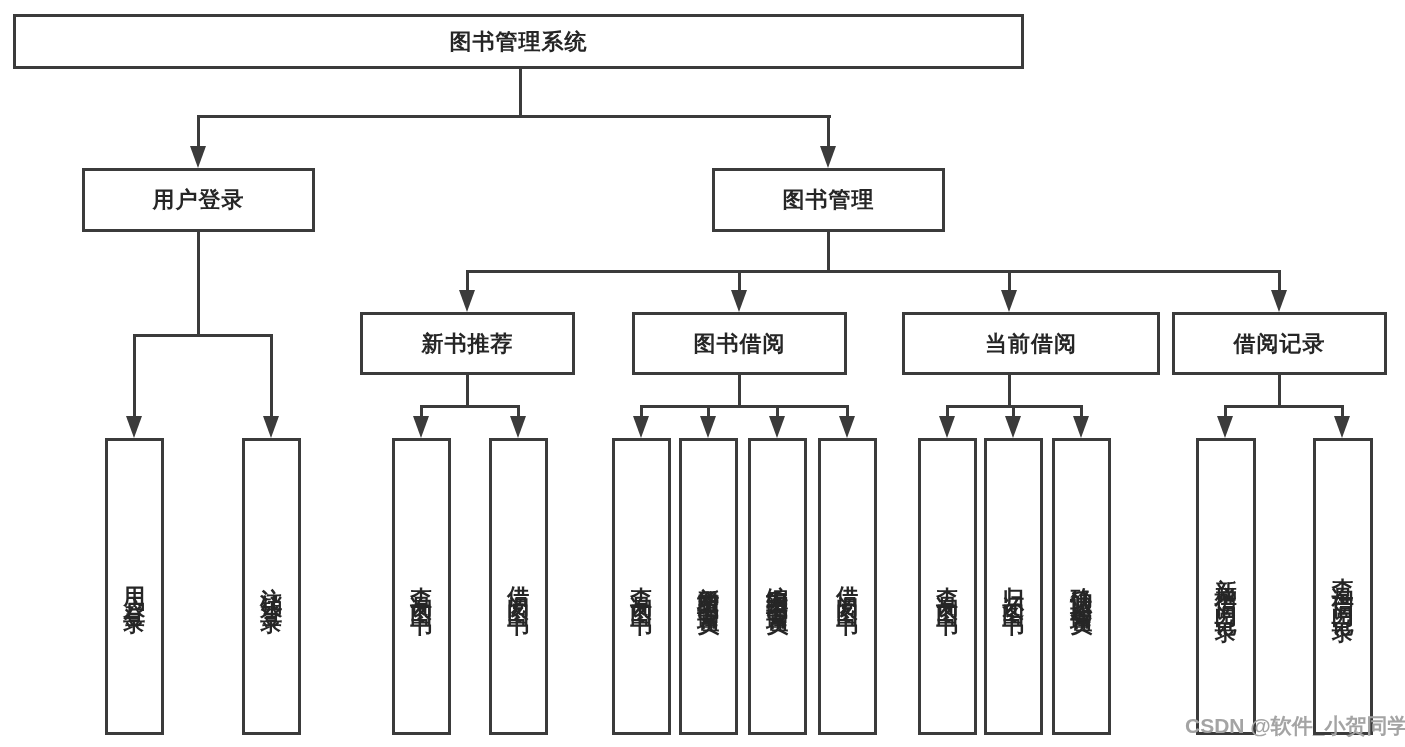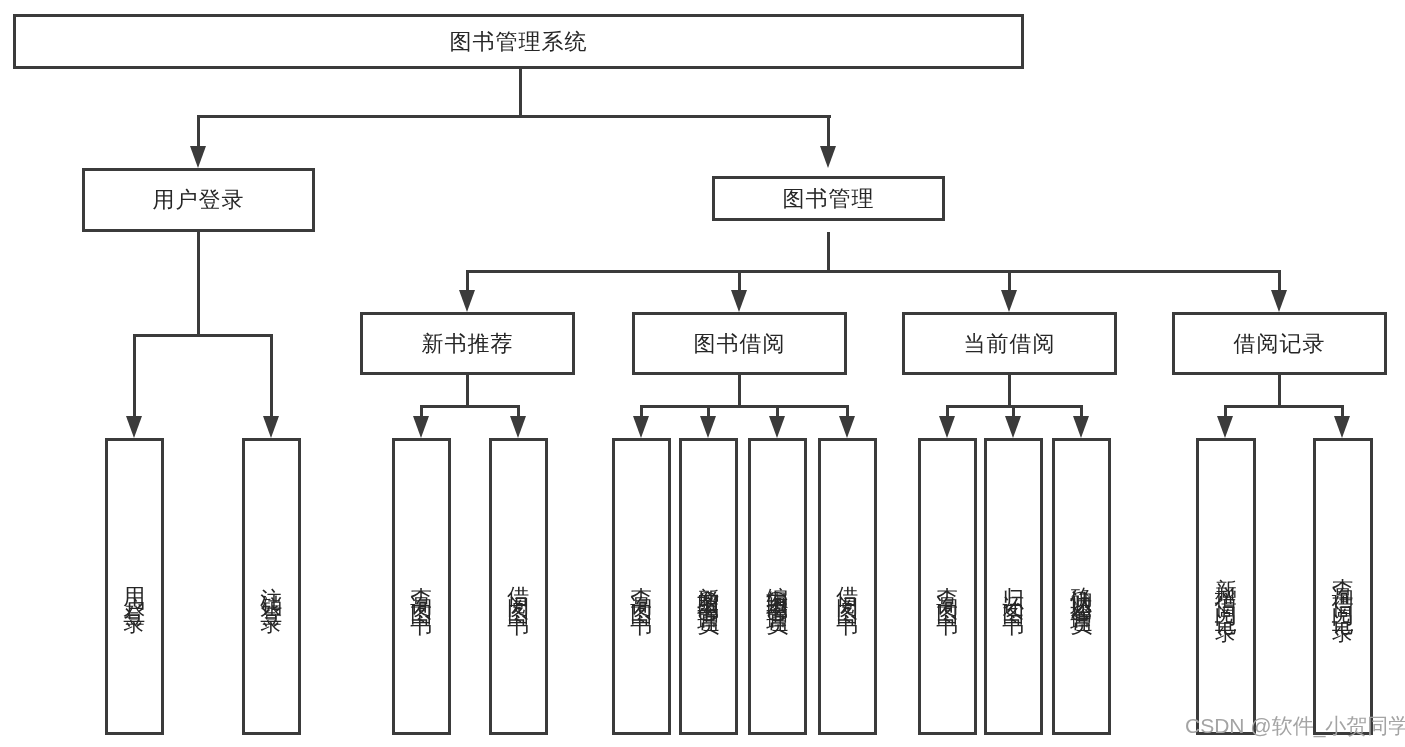--- a/index.html
+++ b/index.html
@@ -8,20 +8,21 @@
     --watermark:#a4a4a4;
     --bg:#ffffff;
   }
   html,body{margin:0;padding:0;background:var(--bg);}
   body{font-family:"Liberation Sans","DejaVu Sans",sans-serif;}
   #canvas{
     position:relative;
     width:1405px;height:747px;
     background:var(--bg);
     overflow:hidden;
+    font-weight:bold;
   }
   .box{
     position:absolute;
     box-sizing:border-box;
     border:3px solid var(--line);
     background:#fff;
     display:flex;align-items:center;justify-content:center;
     color:var(--text);
   }
   .h-label{font-size:22px;letter-spacing:1px;white-space:nowrap;}
@@ -61,21 +62,21 @@
   <div class="line" style="left:519px;top:69px;width:3px;height:48px;"></div>
   <div class="line" style="left:197px;top:115px;width:634px;height:3px;"></div>
   <div class="line" style="left:197px;top:115px;width:3px;height:34px;"></div>
   <div class="arrow" style="left:190px;top:146px;"></div>
   <div class="line" style="left:827px;top:115px;width:3px;height:34px;"></div>
   <div class="arrow" style="left:820px;top:146px;"></div>
 
   <div class="box" style="left:82px;top:168px;width:233px;height:64px;">
     <span class="h-label">用户登录</span>
   </div>
-  <div class="box" style="left:712px;top:176px;width:233px;height:45px;justify-content:center;">
+  <div class="box" style="left:712px;top:168px;width:233px;height:64px;justify-content:center;">
     <span class="h-label">图书管理</span>
   </div>
 
   <div class="line" style="left:197px;top:232px;width:3px;height:104px;"></div>
   <div class="line" style="left:133px;top:334px;width:140px;height:3px;"></div>
   <div class="line" style="left:133px;top:334px;width:3px;height:84px;"></div>
   <div class="arrow" style="left:126px;top:416px;"></div>
   <div class="line" style="left:270px;top:334px;width:3px;height:84px;"></div>
   <div class="arrow" style="left:263px;top:416px;"></div>
 
@@ -96,21 +97,21 @@
   <div class="arrow" style="left:1001px;top:290px;"></div>
   <div class="line" style="left:1278px;top:270px;width:3px;height:24px;"></div>
   <div class="arrow" style="left:1271px;top:290px;"></div>
 
   <div class="box" style="left:632px;top:312px;width:215px;height:63px;">
     <span class="h-label">图书借阅</span>
   </div>
   <div class="box" style="left:360px;top:312px;width:215px;height:63px;">
     <span class="h-label">新书推荐</span>
   </div>
-  <div class="box" style="left:902px;top:312px;width:215px;height:63px;">
+  <div class="box" style="left:902px;top:312px;width:258px;height:63px;">
     <span class="h-label">当前借阅</span>
   </div>
   <div class="box" style="left:1172px;top:312px;width:215px;height:63px;">
     <span class="h-label">借阅记录</span>
   </div>
 
   <div class="line" style="left:466px;top:375px;width:3px;height:32px;"></div>
   <div class="line" style="left:420px;top:405px;width:100px;height:3px;"></div>
   <div class="line" style="left:420px;top:405px;width:3px;height:14px;"></div>
   <div class="arrow" style="left:413px;top:416px;"></div>

